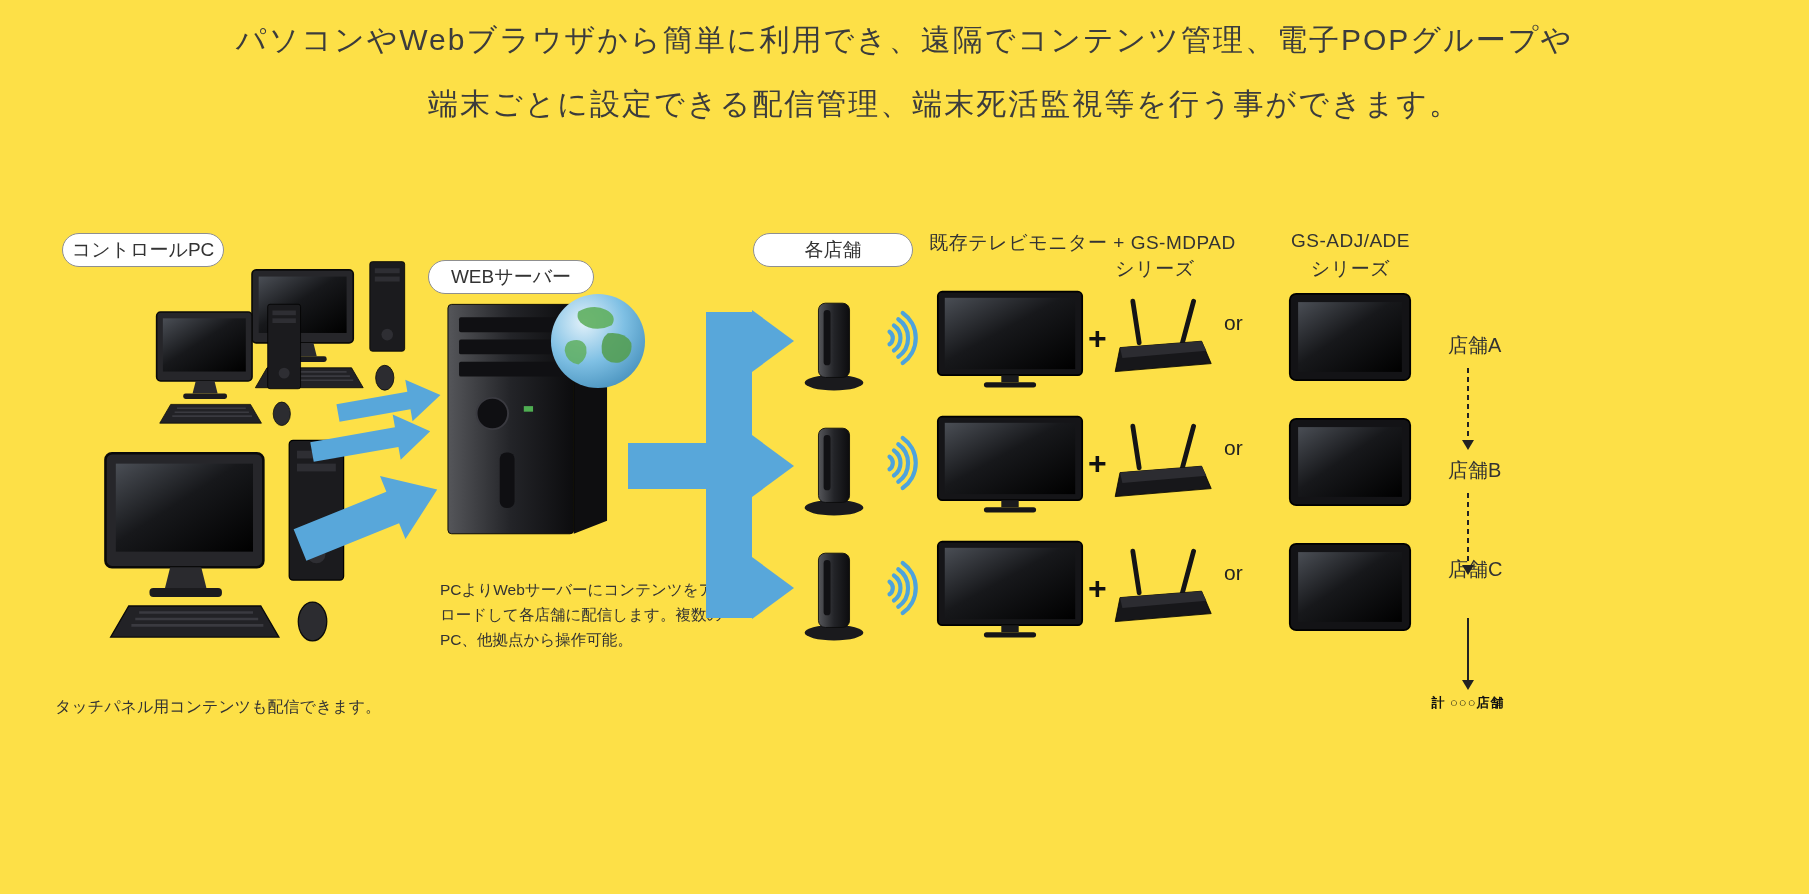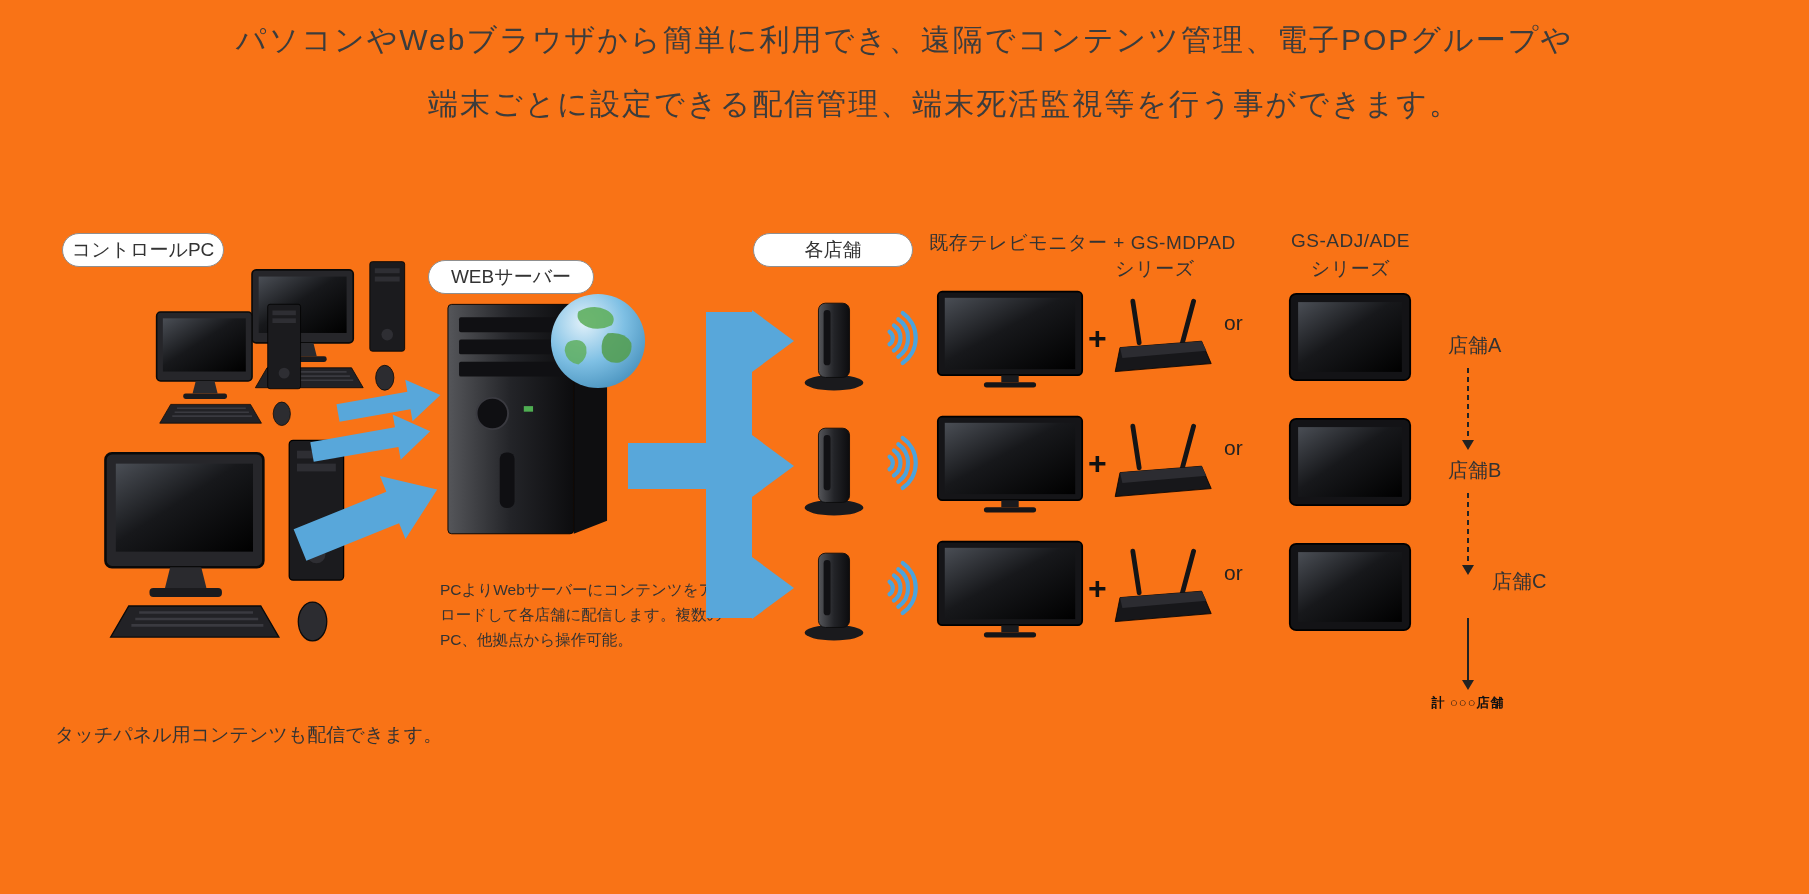--- a/index.html
+++ b/index.html
@@ -1,32 +1,32 @@
 <!DOCTYPE html>
 <html><head>
 <meta charset="utf-8">
 <style>
   * { margin:0; padding:0; box-sizing:border-box; }
   html,body { background:#fff; }
   .canvas {
-    position:relative; width:1809px; height:894px; background:#f97316;
+    position:relative; width:1809px; height:894px; background:#fde047;
     font-family:"Liberation Sans","DejaVu Sans",sans-serif; color:#333; overflow:hidden;
   }
   .abs { position:absolute; }
   .headline { position:absolute; width:100%; text-align:center; font-size:30px; color:#3c3c3c; letter-spacing:2px; }
   .pill {
     position:absolute; height:34px; border:1.5px solid #8f8f8f; border-radius:17px;
     display:flex; align-items:center; justify-content:center; font-size:19px; color:#333; background:#fff;
   }
   .colhead { position:absolute; text-align:center; font-size:19px; color:#333; letter-spacing:0.5px; }
   .plus { position:absolute; font-size:32px; font-weight:bold; color:#111; line-height:1; }
   .or   { position:absolute; font-size:21px; color:#222; line-height:1; }
   .store-label { position:absolute; font-size:20px; color:#333; }
   .note { position:absolute; font-size:15.5px; line-height:1.6; color:#333; white-space:pre-line; }
-  .footer-note { position:absolute; font-size:19px; color:#333;margin-top:25px; }
+  .footer-note { position:absolute; font-size:16px; color:#333; }
   .total { position:absolute; font-size:13px; font-weight:bold; color:#111; text-align:center; width:200px; letter-spacing:1px; }
   svg.dev { display:block; width:100%; height:100%; }
   .overlay { position:absolute; left:0; top:0; pointer-events:none; }
 </style>
 </head>
 <body>
 
 <svg aria-hidden="true" style="position:absolute;width:0;height:0">
   <defs>
     <linearGradient id="screenGrad" x1="0" y1="0" x2="1" y2="1">
@@ -232,21 +232,21 @@
     <svg class="dev" viewBox="0 0 130 105">
         <use href="#sym-router"></use>
       </svg>
   </div>
   <div class="or" style="left:1224px;top:562px;">or</div>
   <div class="abs" style="left:1288px;top:542px;width:124px;height:90px;">
     <svg class="dev" viewBox="0 0 135 98">
         <use href="#sym-display"></use>
       </svg>
   </div>
-  <div class="store-label" style="left:1448px;top:568px;margin-left:44px;">店舗C</div>
+  <div class="store-label" style="left:1448px;top:556px;">店舗C</div>
 
   <div class="total" style="left:1368px;top:694px;">計 ○○○店舗</div>
   <div class="footer-note" style="left:55px;top:697px;">タッチパネル用コンテンツも配信できます。</div>
 
   <svg class="overlay" width="1809" height="894" viewBox="0 0 1809 894">
     <g fill="#58a7da">
 
       <g transform="translate(338,413) rotate(-10)">
         <polygon points="0,-9 72,-9 72,-21 104,0 72,21 72,9 0,9"></polygon>
       </g>

